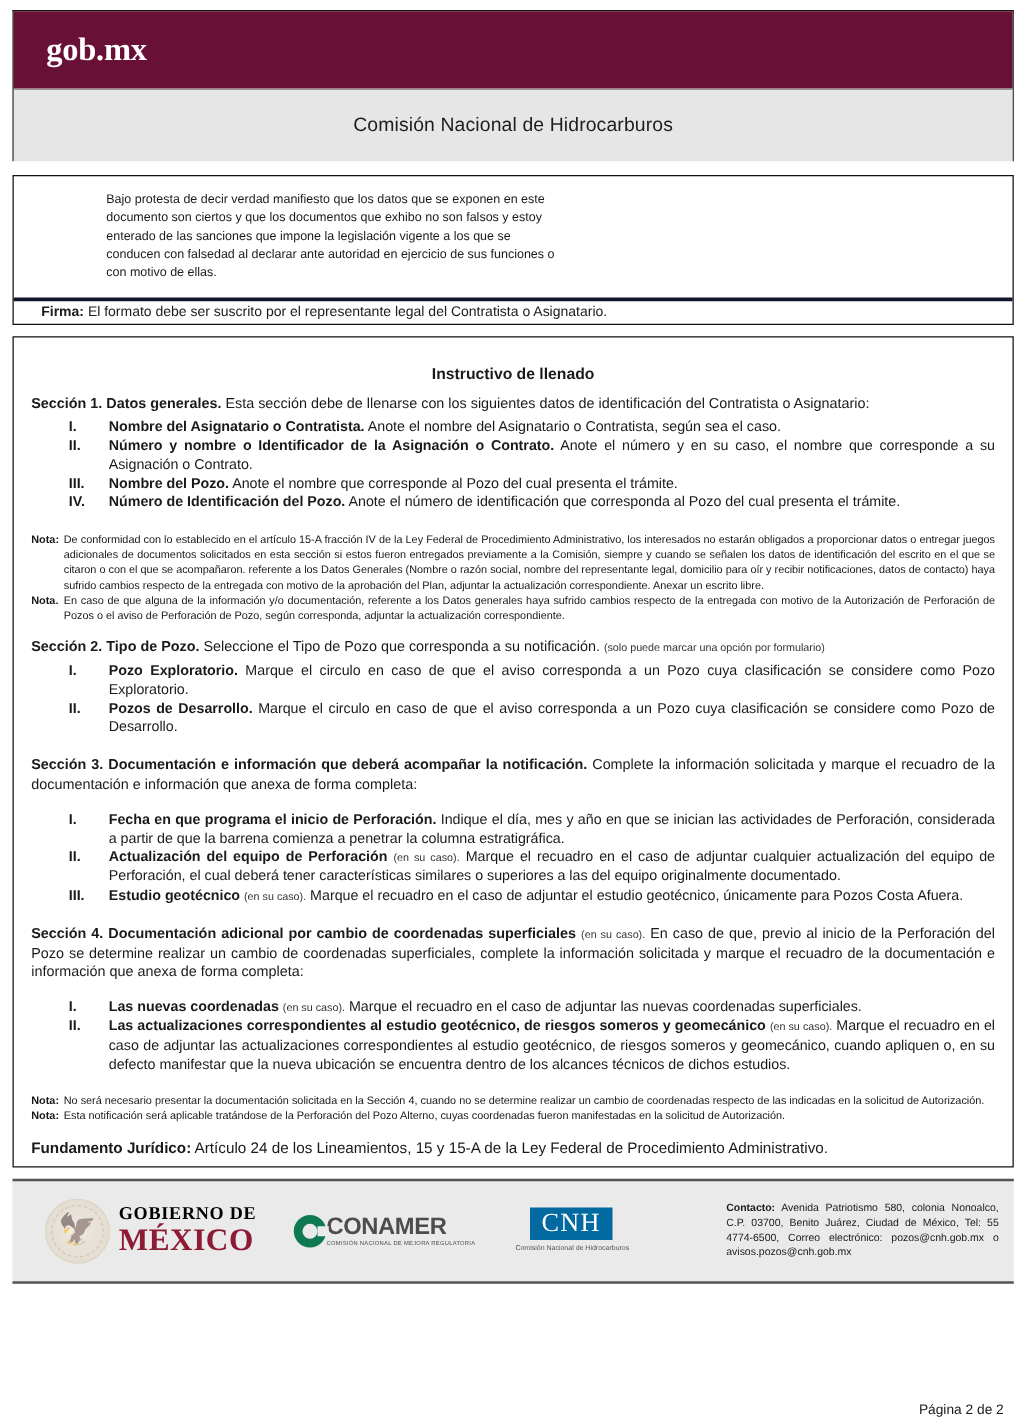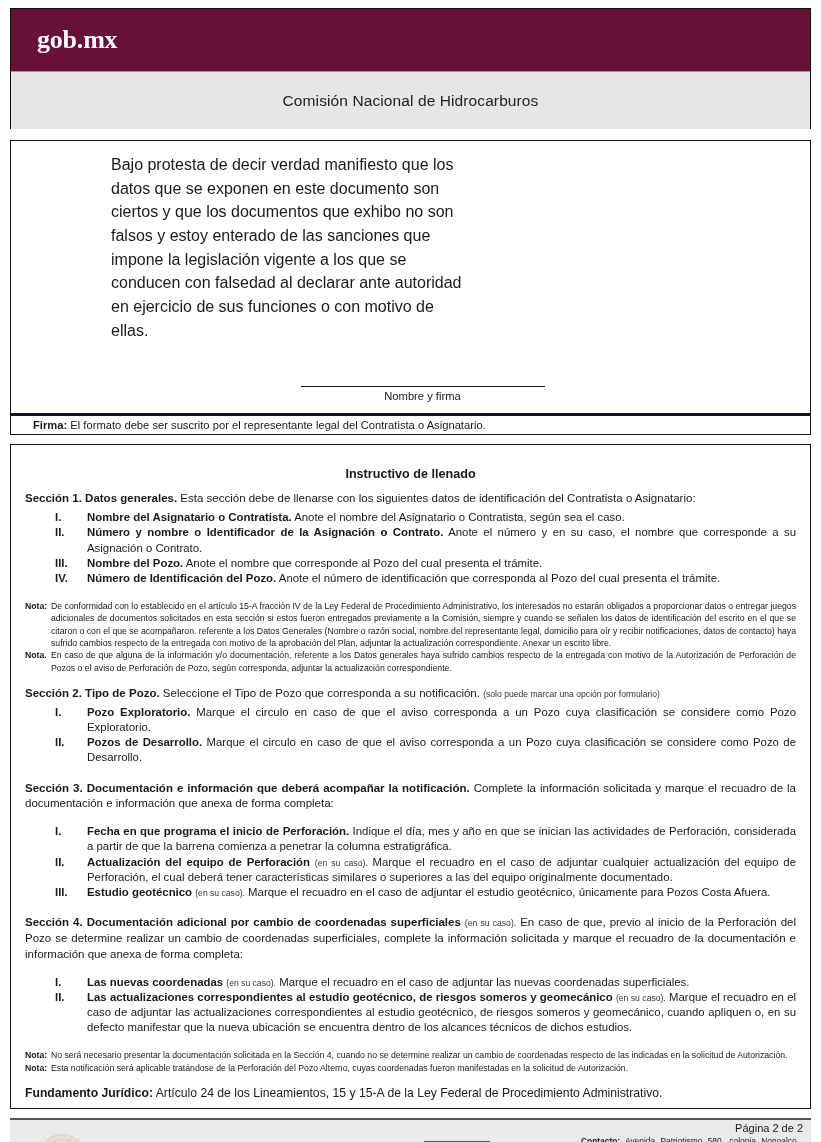--- a/index.html
+++ b/index.html
@@ -61,22 +61,22 @@
   .decl-box {
     border: 1.5px solid #111;
     margin-top: 11px;
     padding: 0;
   }
   .decl-body {
     padding: 12px 0 0 0;
   }
   .decl-text {
     width: 360px;
-    margin-left: 100px;
-    font-size: 16px;
+    margin-left: 74px;
+    font-size: 10px;
     line-height: 1.48;
     color: #1a1a1a;
   }
   .sig-zone {
     margin-top: 44px;
     display: flex;
     flex-direction: column;
     align-items: center;
     padding-left: 24px;
   }
@@ -333,24 +333,20 @@
       <span class="gobmx-logo">gob.mx</span>
     </div>
     <div class="agency-bar">
       <span class="agency-title">Comisión Nacional de Hidrocarburos</span>
     </div>
   </div>
 
   <div class="decl-box">
     <div class="decl-body">
       <div class="decl-text">Bajo protesta de decir verdad manifiesto que los datos que se exponen en este documento son ciertos y que los documentos que exhibo no son falsos y estoy enterado de las sanciones que impone la legislación vigente a los que se conducen con falsedad al declarar ante autoridad en ejercicio de sus funciones o con motivo de ellas.</div>
-      <div class="sig-zone">
-        <div class="sig-line"></div>
-        <div class="sig-label">Nombre y firma</div>
-      </div>
     </div>
     <div class="firma-row">
       <b>Firma:</b>
       <span>El formato debe ser suscrito por el representante legal del Contratista o Asignatario.</span>
     </div>
   </div>
 
   <div class="instr-box">
     <div class="instr-title">Instructivo de llenado</div>
 

